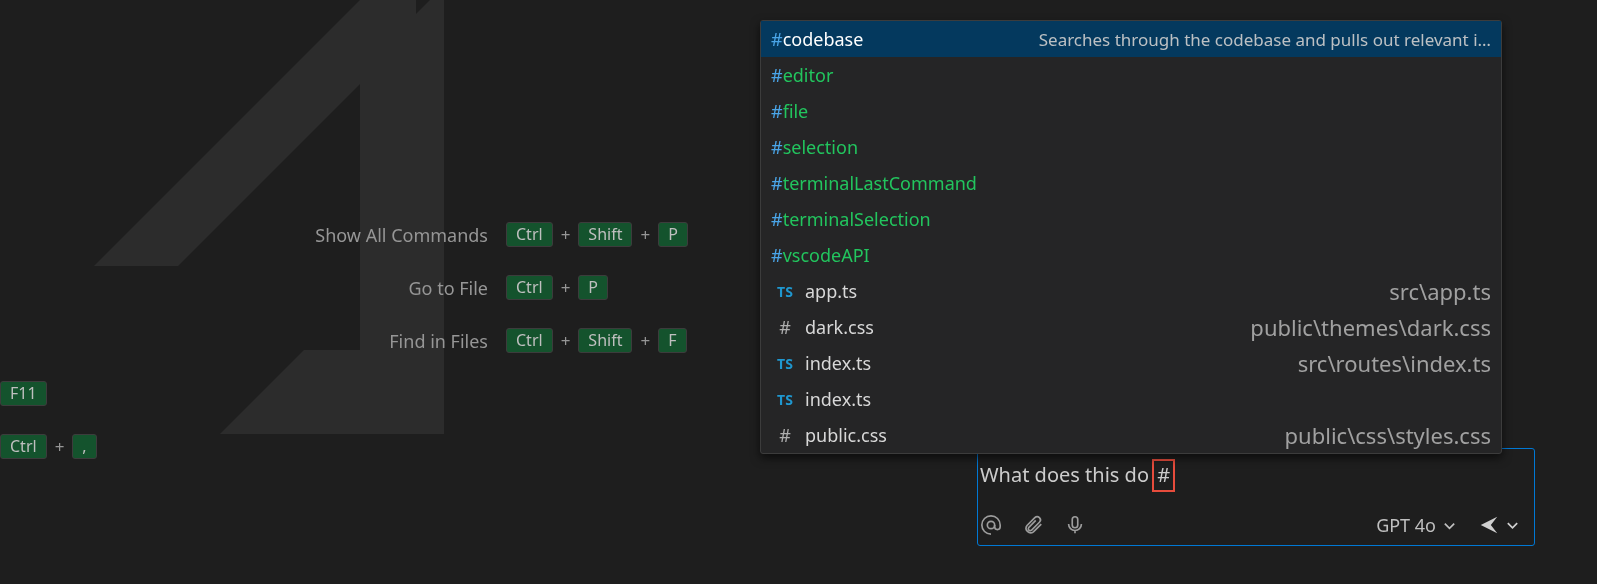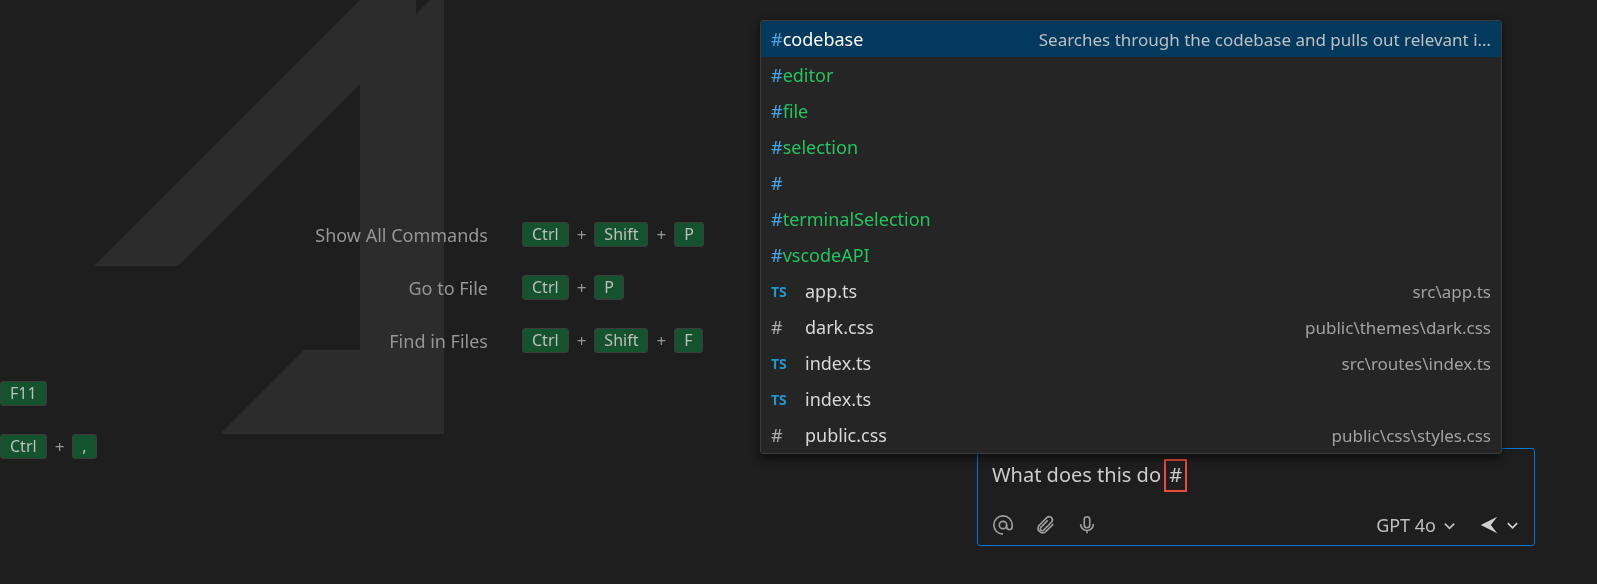--- a/index.html
+++ b/index.html
@@ -33,21 +33,21 @@
     left: 0;
     width: 720px;
     display: flex;
     flex-direction: column;
     gap: 28px;
     z-index: 1;
   }
   .welcome-row {
     display: flex;
     align-items: center;
-    gap: 34px;
+    gap: 18px;
   }
   .welcome-label {
     flex: 0 0 488px;
     text-align: right;
     font-size: 18px;
     color: #969696;
   }
   .kbd-group {
     display: flex;
     align-items: center;
@@ -96,47 +96,48 @@
     font-size: 17px;
     color: #cccccc;
     opacity: 0.92;
     white-space: nowrap;
     overflow: hidden;
     text-overflow: ellipsis;
     max-width: 490px;
   }
   .file-icon {
     width: 28px;
+    text-align: center;
     font-size: 14px;
     font-weight: 700;
     margin-right: 6px;
   }
   .file-icon.ts { color: #1f97cf; }
   .file-icon.hash { color: #aeaeae; font-size: 18px; font-weight: 400; }
   .filename { color: #d8d8d8; }
   .filepath {
     margin-left: auto;
-    font-size: 17px;
+    font-size: 22px;
     color: #a1a1a1;
   }
 
   
   .chat {
     position: absolute;
     bottom: 38px;
     right: 62px;
     width: 558px;
     height: 98px;
     background: #1e1e1e;
     border: 1px solid #0078d4;
     border-radius: 3px;
     z-index: 2;
     display: flex;
     flex-direction: column;
-    padding: 10px 14px 8px 14px;
+    padding: 10px 14px 8px 2px;
   }
   .chat-top {
     flex: 1;
     font-size: 20px;
     color: #cccccc;
     position: relative;
     padding-top: 2px;
   }
   .chat-text {
     white-space: pre;
@@ -250,20 +251,21 @@
     <div class="suggest-row">
       <span class="hash-prefix">#</span>
       <span class="tag-label">file</span>
     </div>
     <div class="suggest-row">
       <span class="hash-prefix">#</span>
       <span class="tag-label">selection</span>
     </div>
     <div class="suggest-row">
       <span class="hash-prefix">#</span>
+      <span class="tag-label">terminalLastCommand</span>
     </div>
     <div class="suggest-row">
       <span class="hash-prefix">#</span>
       <span class="tag-label">terminalSelection</span>
     </div>
     <div class="suggest-row">
       <span class="hash-prefix">#</span>
       <span class="tag-label">vscodeAPI</span>
     </div>
     <div class="suggest-row">

